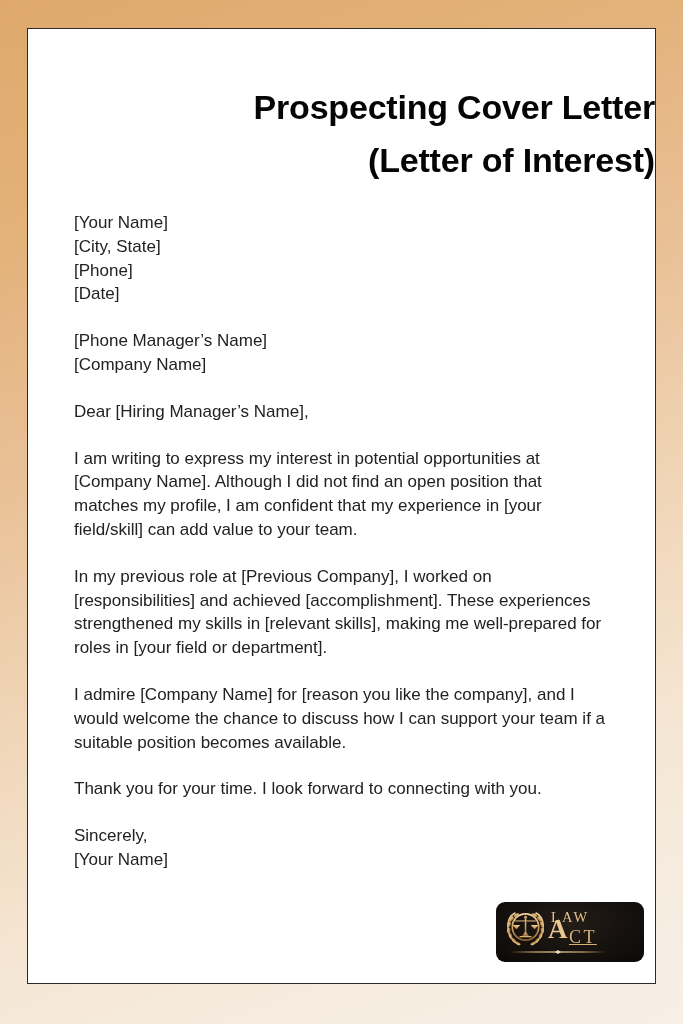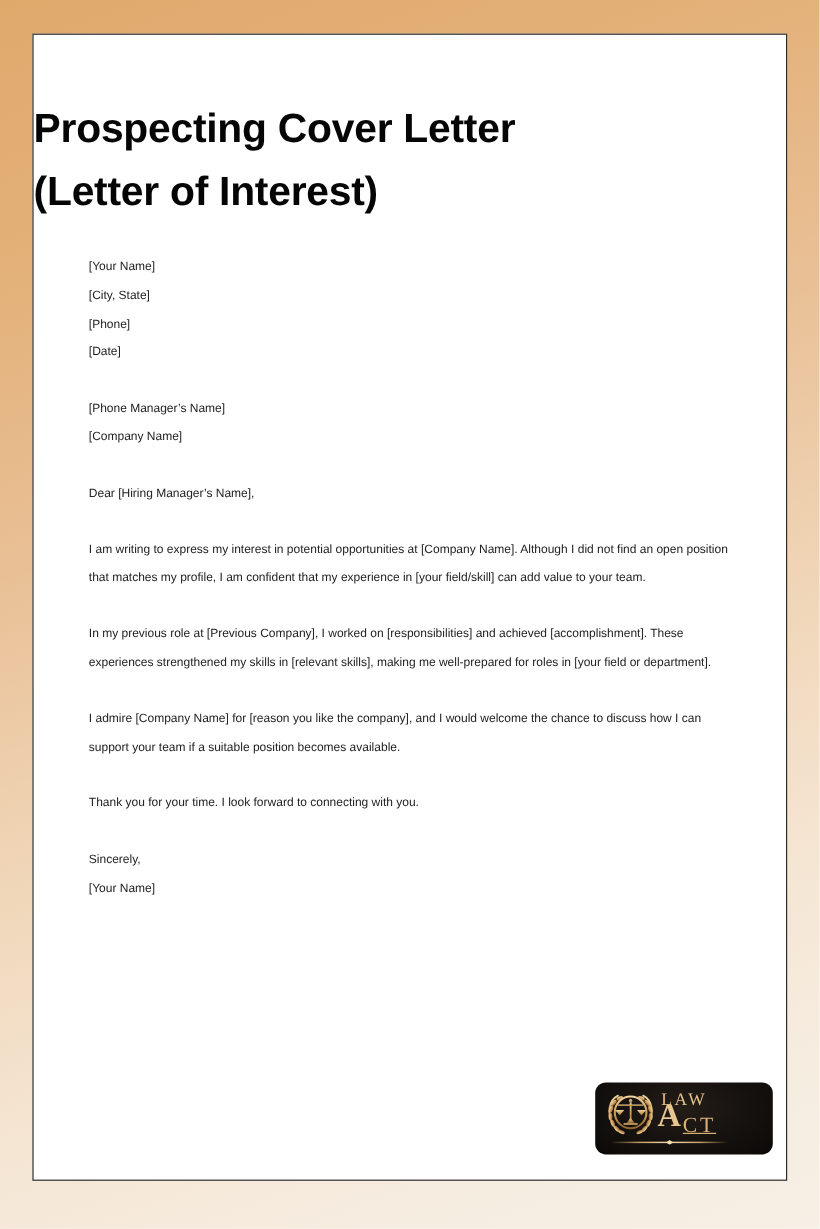--- a/index.html
+++ b/index.html
@@ -37,37 +37,37 @@
     top: 28px;
     width: 629px;
     height: 956px;
     background: #ffffff;
     border: 1.5px solid #2e2a26;
     overflow: hidden;
   }
 
   
   #title-block {
-    text-align: left;
+    text-align: right;
     padding-top: 52px;
   }
   .title-line {
     font-size: 34px;
     font-weight: bold;
     color: #050505;
     line-height: 53px;
     letter-spacing: -0.2px;
   }
 
   
   #letter-body {
     padding: 0 46px 0 46px;
     margin-top: 24px;
     color: #222222;
-    font-size: 10px;
+    font-size: 17px;
     line-height: 23.8px;
   }
 
   .block { margin-bottom: 23px; }
   .block:last-child { margin-bottom: 1px; }
   .line { display: block; }
   .para { display: block; }
 
   
   #logo {

